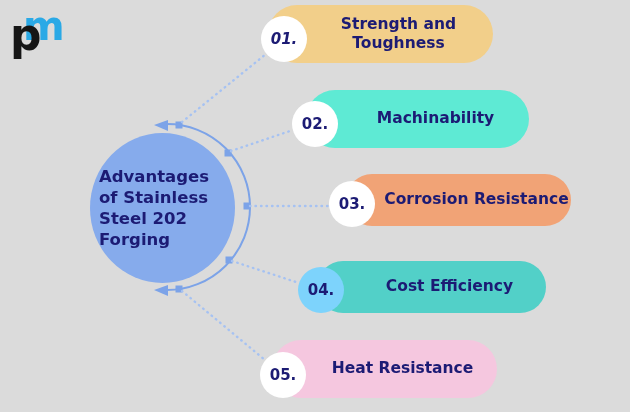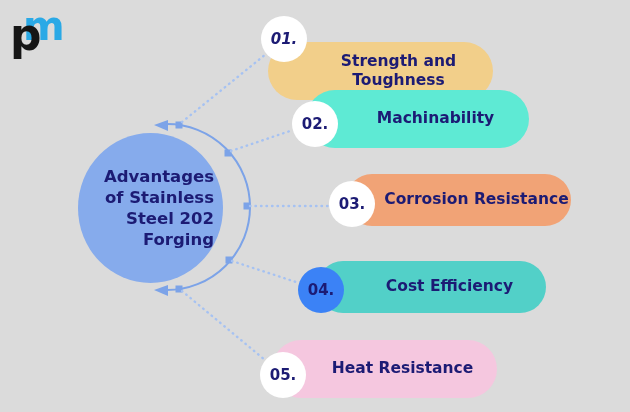--- a/index.html
+++ b/index.html
@@ -10,42 +10,42 @@
   }
   
   .logo { position:absolute; left:6px; top:6px; width:66px; height:58px; }
   .logo span { position:absolute; font-weight:bold; line-height:1; }
   .logo-m { left:17px; top:0px; font-size:40px; z-index:1; }
   .logo-p { left:4px; top:7px; font-size:44px; z-index:2; }
   
   .connectors { position:absolute; left:0; top:0; width:630px; height:412px; pointer-events:none; }
   
   .center-circle {
-    position:absolute; left:78px; top:133px; width:145px; height:150px;
+    position:absolute; left:90px; top:133px; width:145px; height:150px;
     border-radius:50%;
     display:flex; align-items:center; justify-content:center;
-    text-align:right; z-index:3;
+    text-align:left; z-index:3;
   }
   .center-text {
     font-size:16.5px; font-weight:bold; line-height:1.28;
     padding:0 9px;
   }
   
   .pill {
     position:absolute; box-sizing:border-box;
     display:flex; align-items:center; justify-content:center;
     padding-left:50px; padding-right:14px;
     border-radius:30px; z-index:2;
   }
   .pill-label {
     font-weight:bold; font-size:15.5px; color:#1C1B74;
     text-align:center; white-space:nowrap; line-height:1.25;
   }
   .pill-label.two-line { white-space:normal; max-width:135px; }
-  .pill-1 { left:268px; top:5px;   width:225px; height:58px;margin-top:37px; }
+  .pill-1 { left:268px; top:5px;   width:225px; height:58px; }
   .pill-2 { left:306px; top:90px;  width:223px; height:58px; }
   .pill-3 { left:346px; top:174px; width:225px; height:52px; }
   .pill-4 { left:317px; top:261px; width:229px; height:52px; }
   .pill-5 { left:272px; top:340px; width:225px; height:58px; }
   
   .num {
     position:absolute; width:46px; height:46px; border-radius:50%;
     display:flex; align-items:center; justify-content:center;
     font-weight:bold; font-size:15px; z-index:4;
   }
@@ -101,16 +101,16 @@
   <div class="pill pill-4" style="background-color: rgb(82, 208, 200);">
     <span class="pill-label">Cost Efficiency</span>
   </div>
   <div class="pill pill-5" style="background-color: rgb(245, 199, 223);">
     <span class="pill-label">Heat Resistance</span>
   </div>
 
   <div class="num num-1" style="background-color: rgb(255, 255, 255); color: rgb(28, 27, 116);">01.</div>
   <div class="num num-2" style="background-color: rgb(255, 255, 255); color: rgb(28, 27, 116);">02.</div>
   <div class="num num-3" style="background-color: rgb(255, 255, 255); color: rgb(28, 27, 116);">03.</div>
-  <div class="num num-4" style="background-color: #3b82f6; color: rgb(28, 27, 116);">04.</div>
+  <div class="num num-4" style="background-color: #7dd3fc; color: rgb(28, 27, 116);">04.</div>
   <div class="num num-5" style="background-color: rgb(255, 255, 255); color: rgb(28, 27, 116);">05.</div>
 
 </div>
 
 </body></html>

